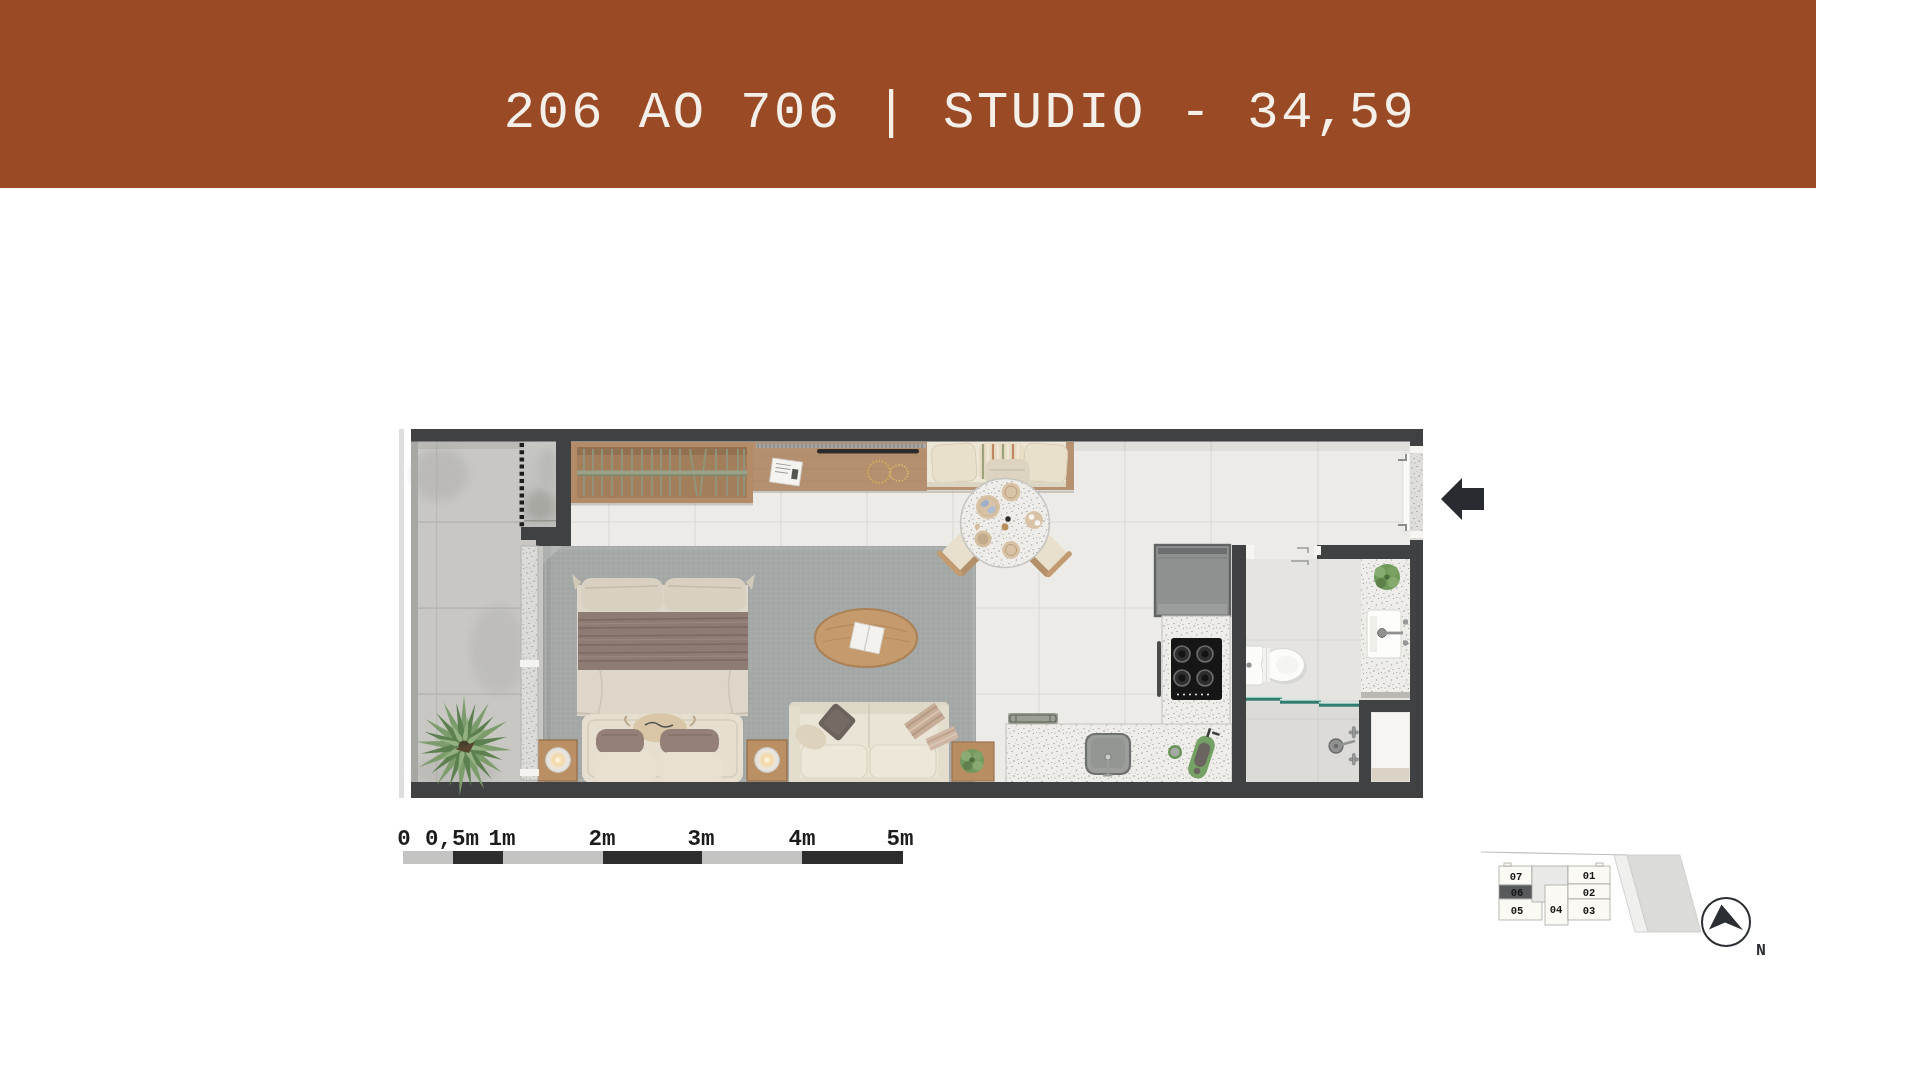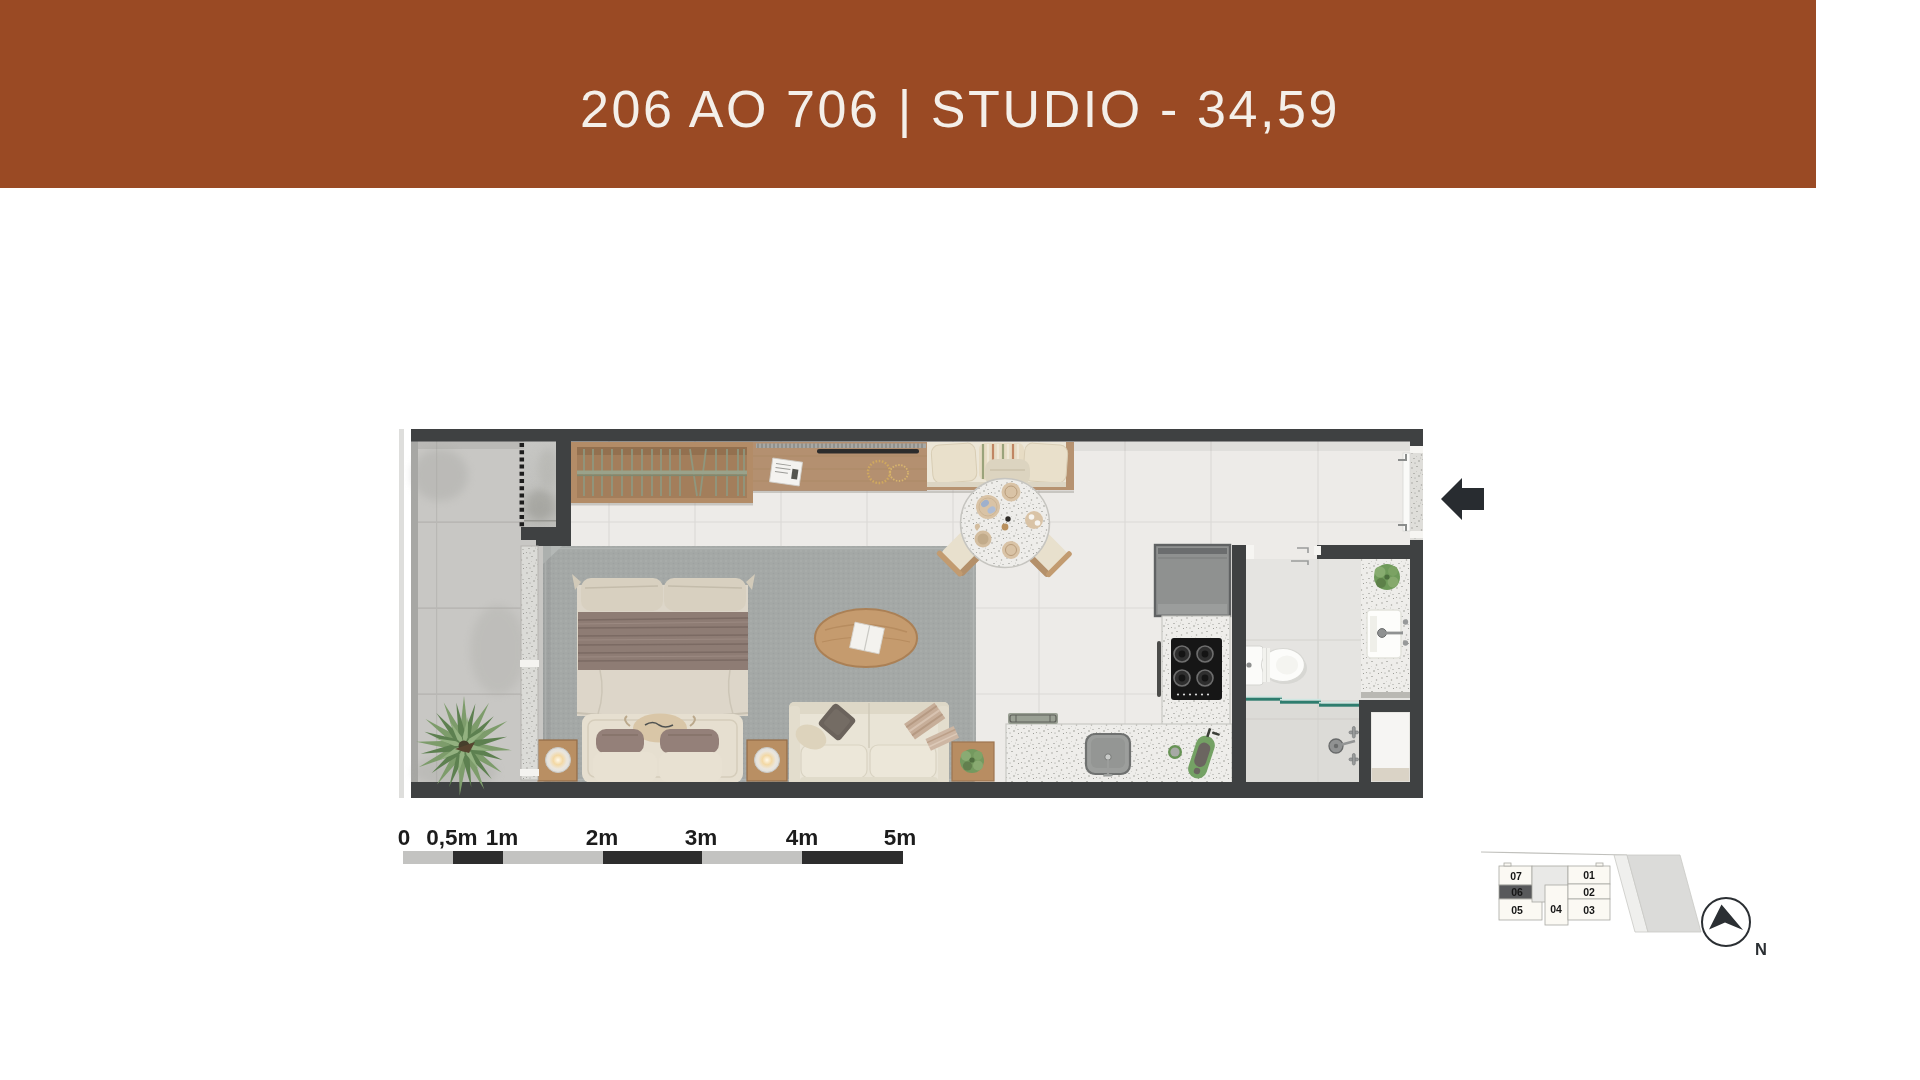--- a/index.html
+++ b/index.html
@@ -1,16 +1,16 @@
 <!DOCTYPE html>
 <html><head>
 <meta charset="utf-8">
 <style>
   html,body{margin:0;padding:0;background:#ffffff;}
-  .page{position:relative;width:1816px;height:1080px;overflow:hidden;font-family:Liberation Sans, sans-serif;}
+  .page{position:relative;width:1816px;height:1080px;overflow:hidden;font-family:Liberation Mono, monospace;}
   svg{position:absolute;left:0;top:0;}
 </style>
 </head>
 <body>
 <div class="page">
 <svg width="1920" height="1080" viewBox="0 0 1920 1080" xmlns="http://www.w3.org/2000/svg">
 <defs>
   <pattern id="gran" width="15" height="15" patternUnits="userSpaceOnUse">
     <rect width="15" height="15" fill="#eeedea"></rect>
     <circle cx="2" cy="3" r="0.7" fill="#9b9b95"></circle>

